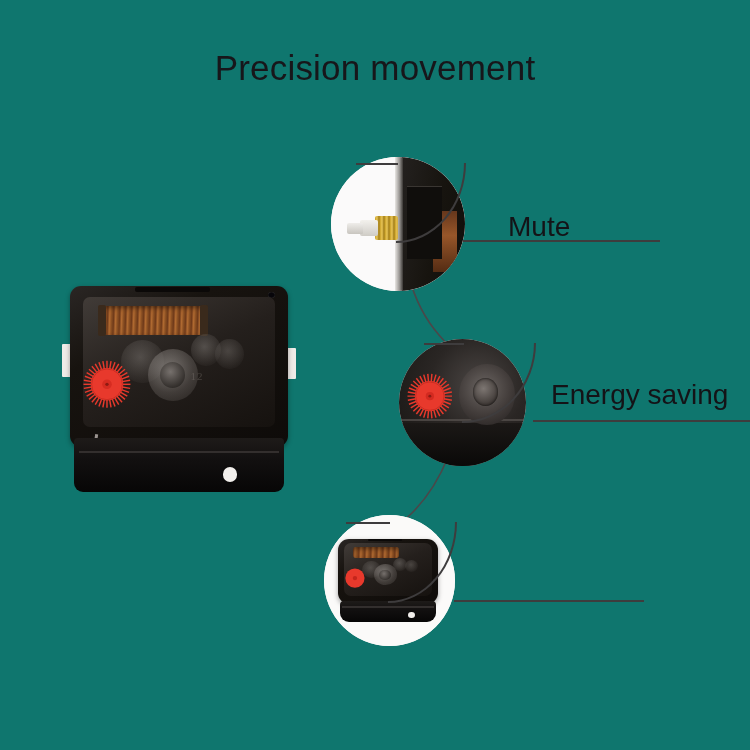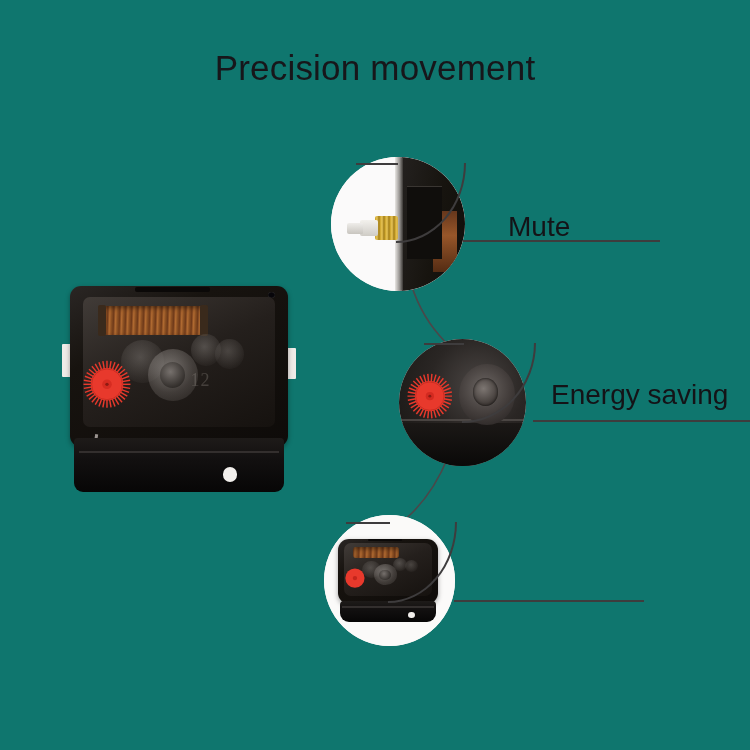--- a/index.html
+++ b/index.html
@@ -351,21 +351,21 @@
     left: 30%; top: 0.5%;
     width: 34%; height: 3.5%;
     background: #0b0908;
     border-radius: 2px;
   }
   .mv-emboss {
     position: absolute;
     left: 56%; top: 56%;
     width: 40%; height: 16%;
     color: rgba(150,143,138,.32);
-    font-size: 18px;
+    font-size: 11px;
     font-family: "Liberation Serif", serif;
     letter-spacing: 1px;
     white-space: nowrap;
   }
 
   .red-gear-svg { width: 100%; height: 100%; display: block; }
 </style>
 </head>
 <body>
 

